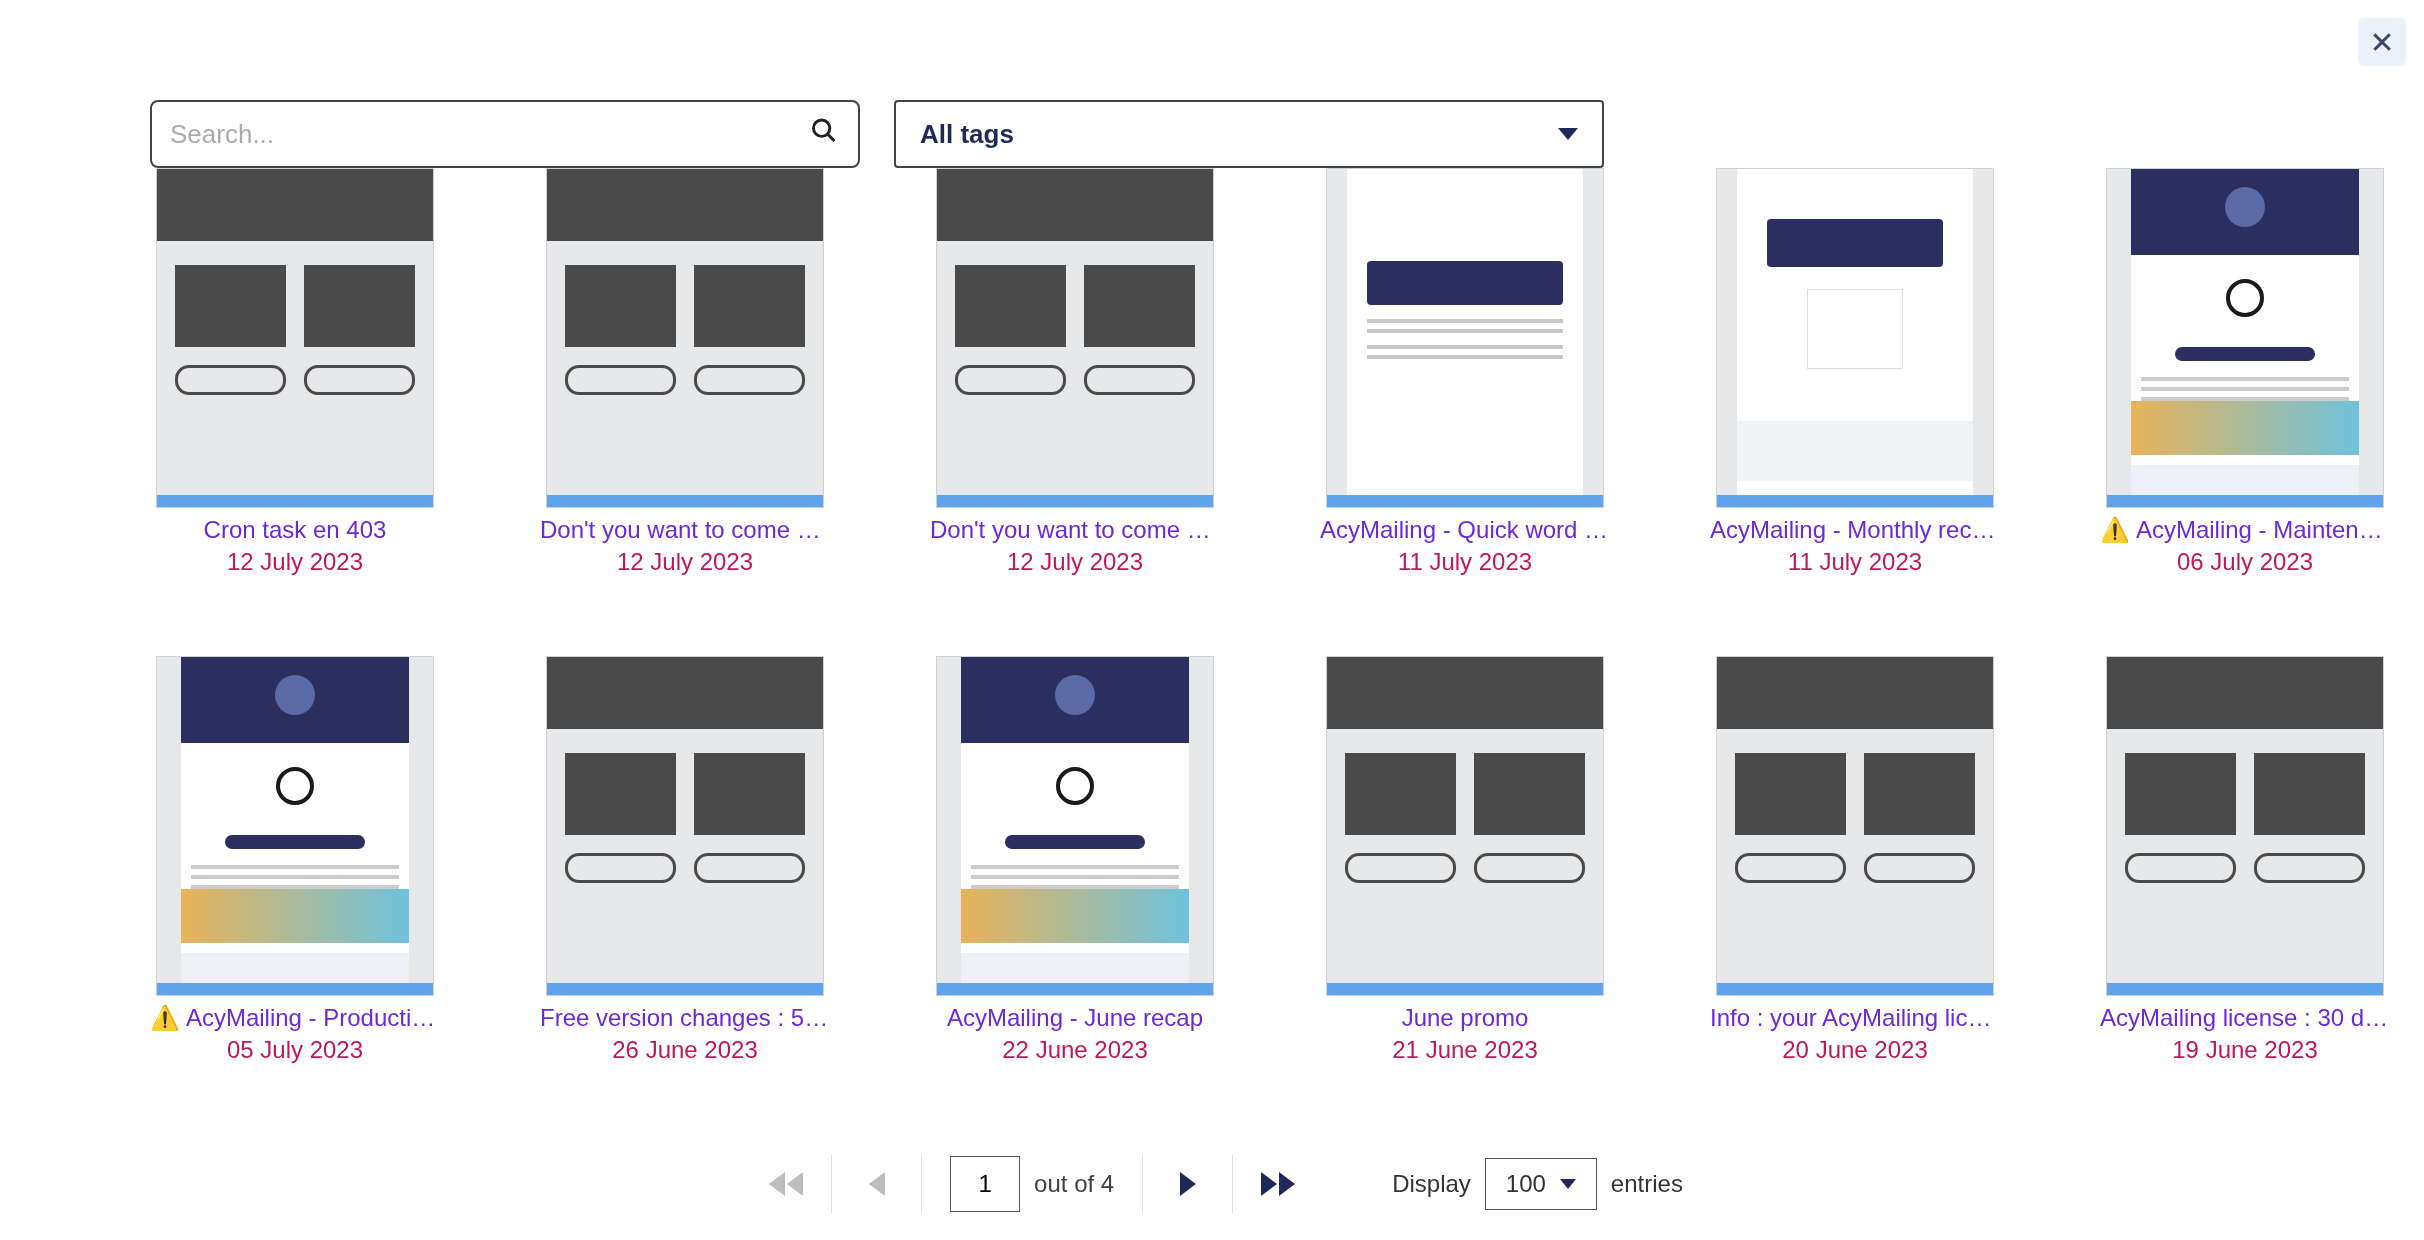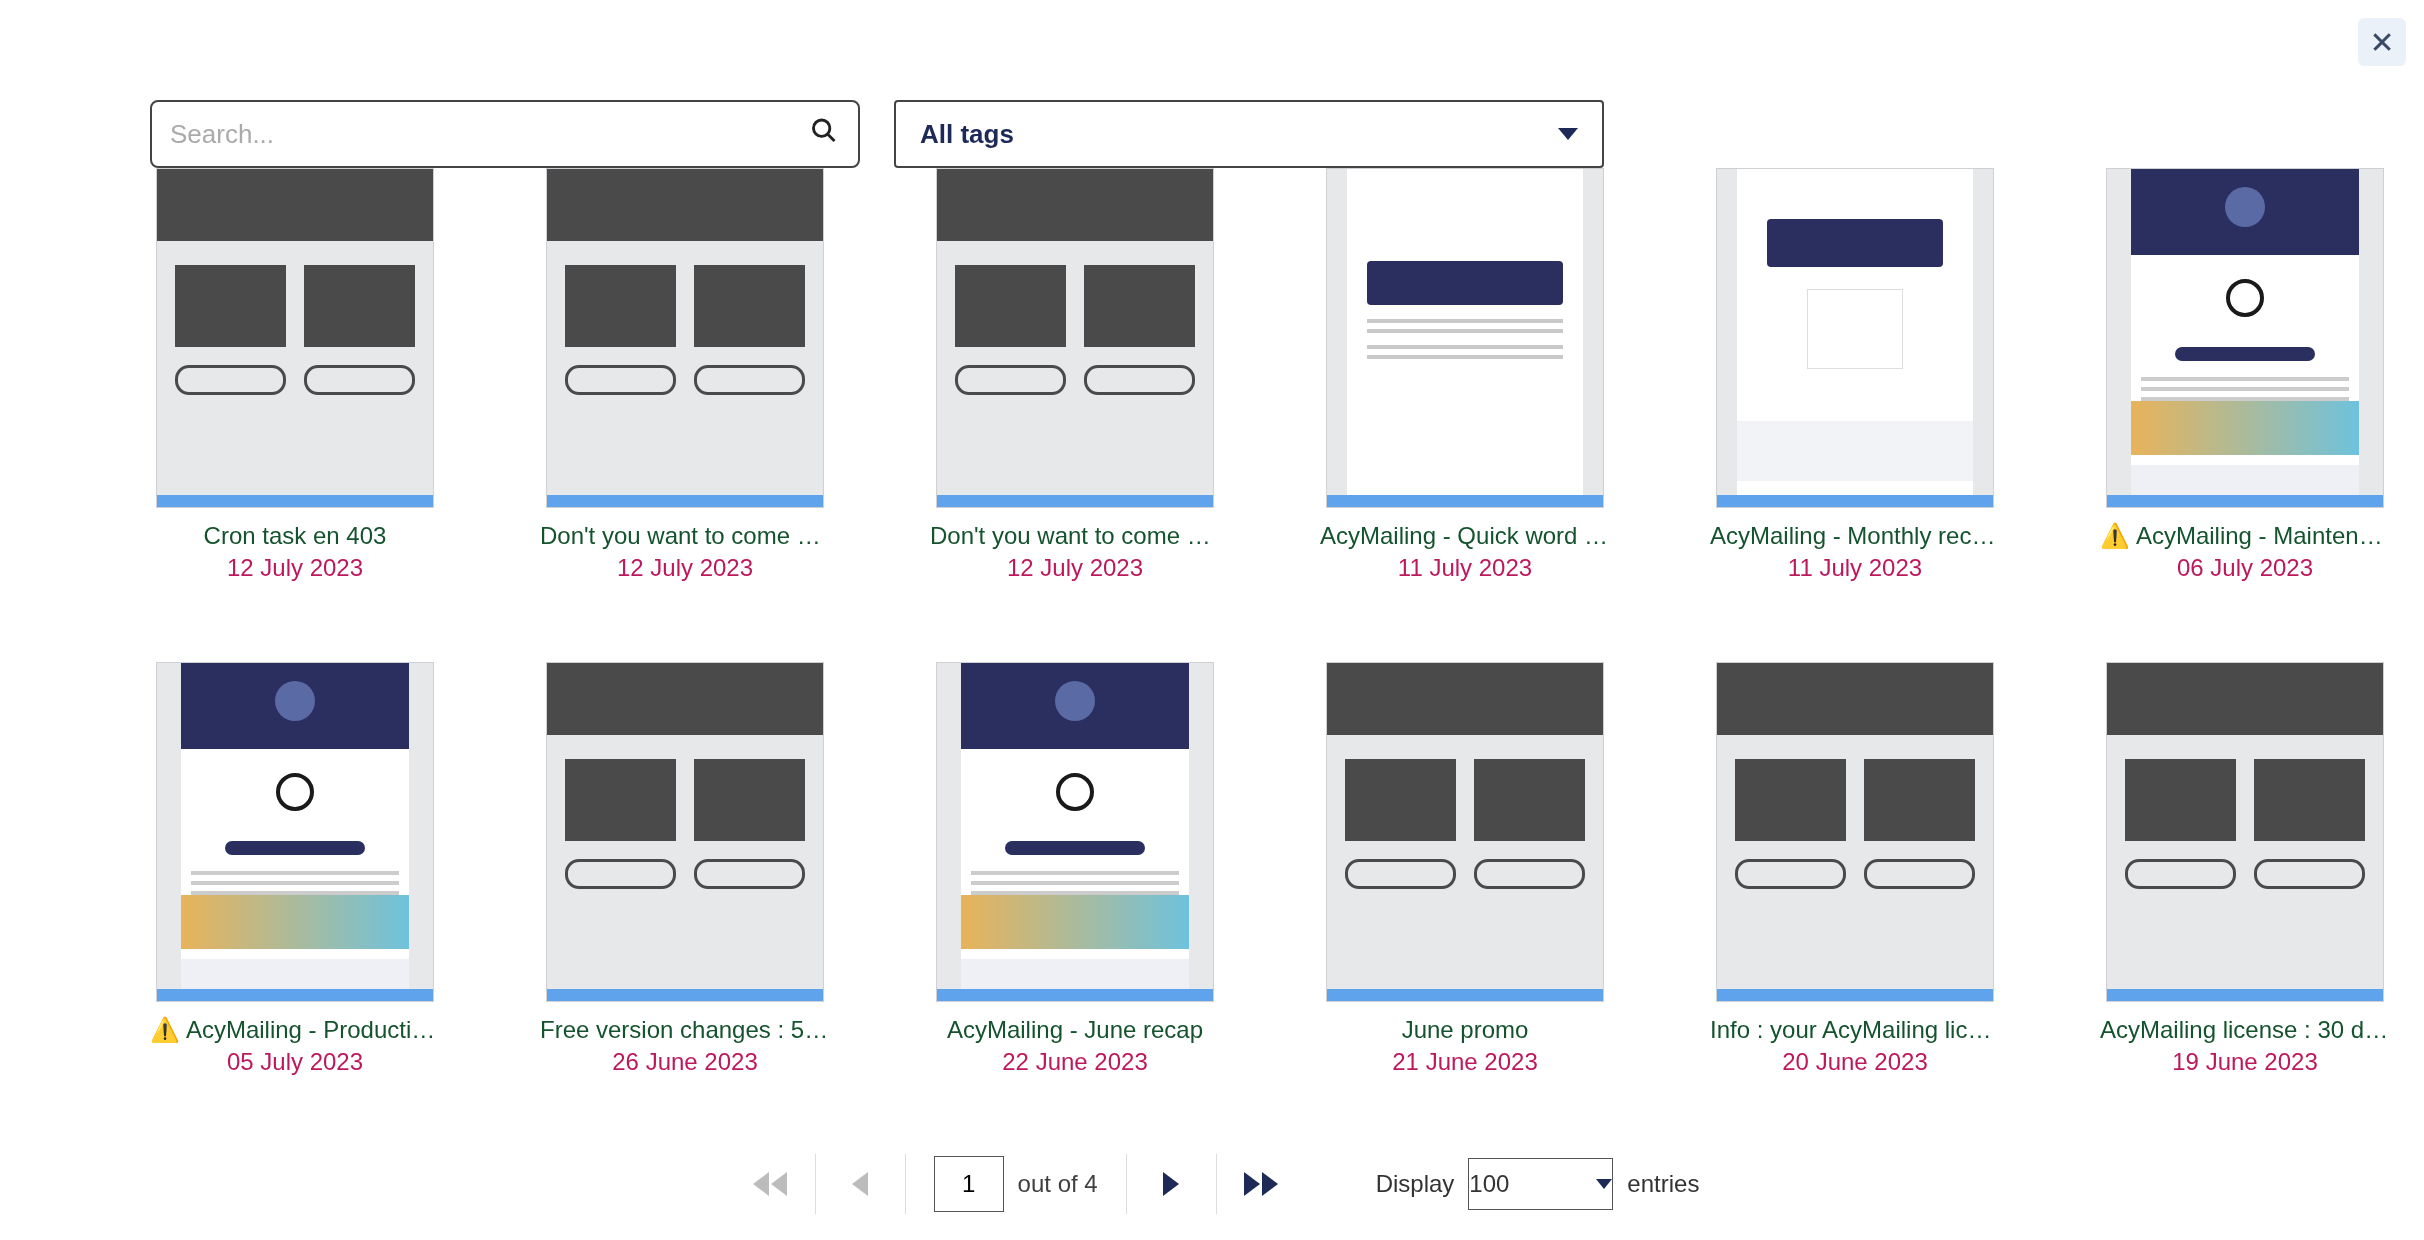--- a/index.html
+++ b/index.html
@@ -134,23 +134,23 @@
   .pv-full .hd{position:absolute; top:0; left:0; right:0; height:86px; background:#2a2f60;}
   .pv-full .av{position:absolute; top:18px; left:50%; transform:translateX(-50%); width:40px; height:40px; border-radius:50%; background:#5a6aa4;}
   .pv-full .gh{position:absolute; top:110px; left:50%; transform:translateX(-50%); width:38px; height:38px; border-radius:50%; border:4px solid #1a1a1a;}
   .pv-full .btn{position:absolute; top:178px; left:44px; right:44px; height:14px; background:#2a2f60; border-radius:8px;}
   .pv-full .sec{position:absolute; left:10px; right:10px; height:4px; background:#ccc;}
   .pv-full .s1{top:208px;} .pv-full .s2{top:218px;} .pv-full .s3{top:228px;}
   .pv-full .band{position:absolute; bottom:40px; left:0; right:0; height:54px; background:linear-gradient(90deg,#e8b35a,#6ec2dd);}
   .pv-full .ft{position:absolute; bottom:0; left:0; right:0; height:30px; background:#eef0f5;}
 
   .card-title {
-    margin-top: 14px;
+    margin-top: 8px;
     font-size: 24px;
-    color: #14532d;
+    color: #6d28d9;
     max-width: 290px;
     white-space: nowrap;
     overflow: hidden;
     text-overflow: ellipsis;
     text-align: center;
   }
   .card-date {
     font-size: 24px;
     color: #be185d;
     margin-top: 4px;
@@ -180,24 +180,24 @@
     width: 70px; height: 56px;
     border: 1px solid #555;
     text-align: center;
     font-size: 24px;
     margin: 0 14px;
     outline:none;
   }
   .page-text { font-size: 24px; color:#404040; margin-right: 14px;}
   .disp-label { font-size:24px; color:#333; margin: 0 14px 0 70px;}
   .disp-select {
-    width: 145px; height: 52px;
+    width: 112px; height: 52px;
     border: 1px solid #555;
     display:flex; align-items:center; justify-content:space-between;
-    padding: 0 0; font-size:24px; cursor:pointer;
+    padding: 0 20px; font-size:24px; cursor:pointer;
   }
   .mini-caret {
     width:0;height:0;border-left:8px solid transparent;border-right:8px solid transparent;border-top:10px solid #1d2a58;
   }
   .entries { font-size:24px; color:#333; margin-left:14px;}
   .nav-tri {
     width:0;height:0;
     border-top:12px solid transparent;
     border-bottom:12px solid transparent;
   }

